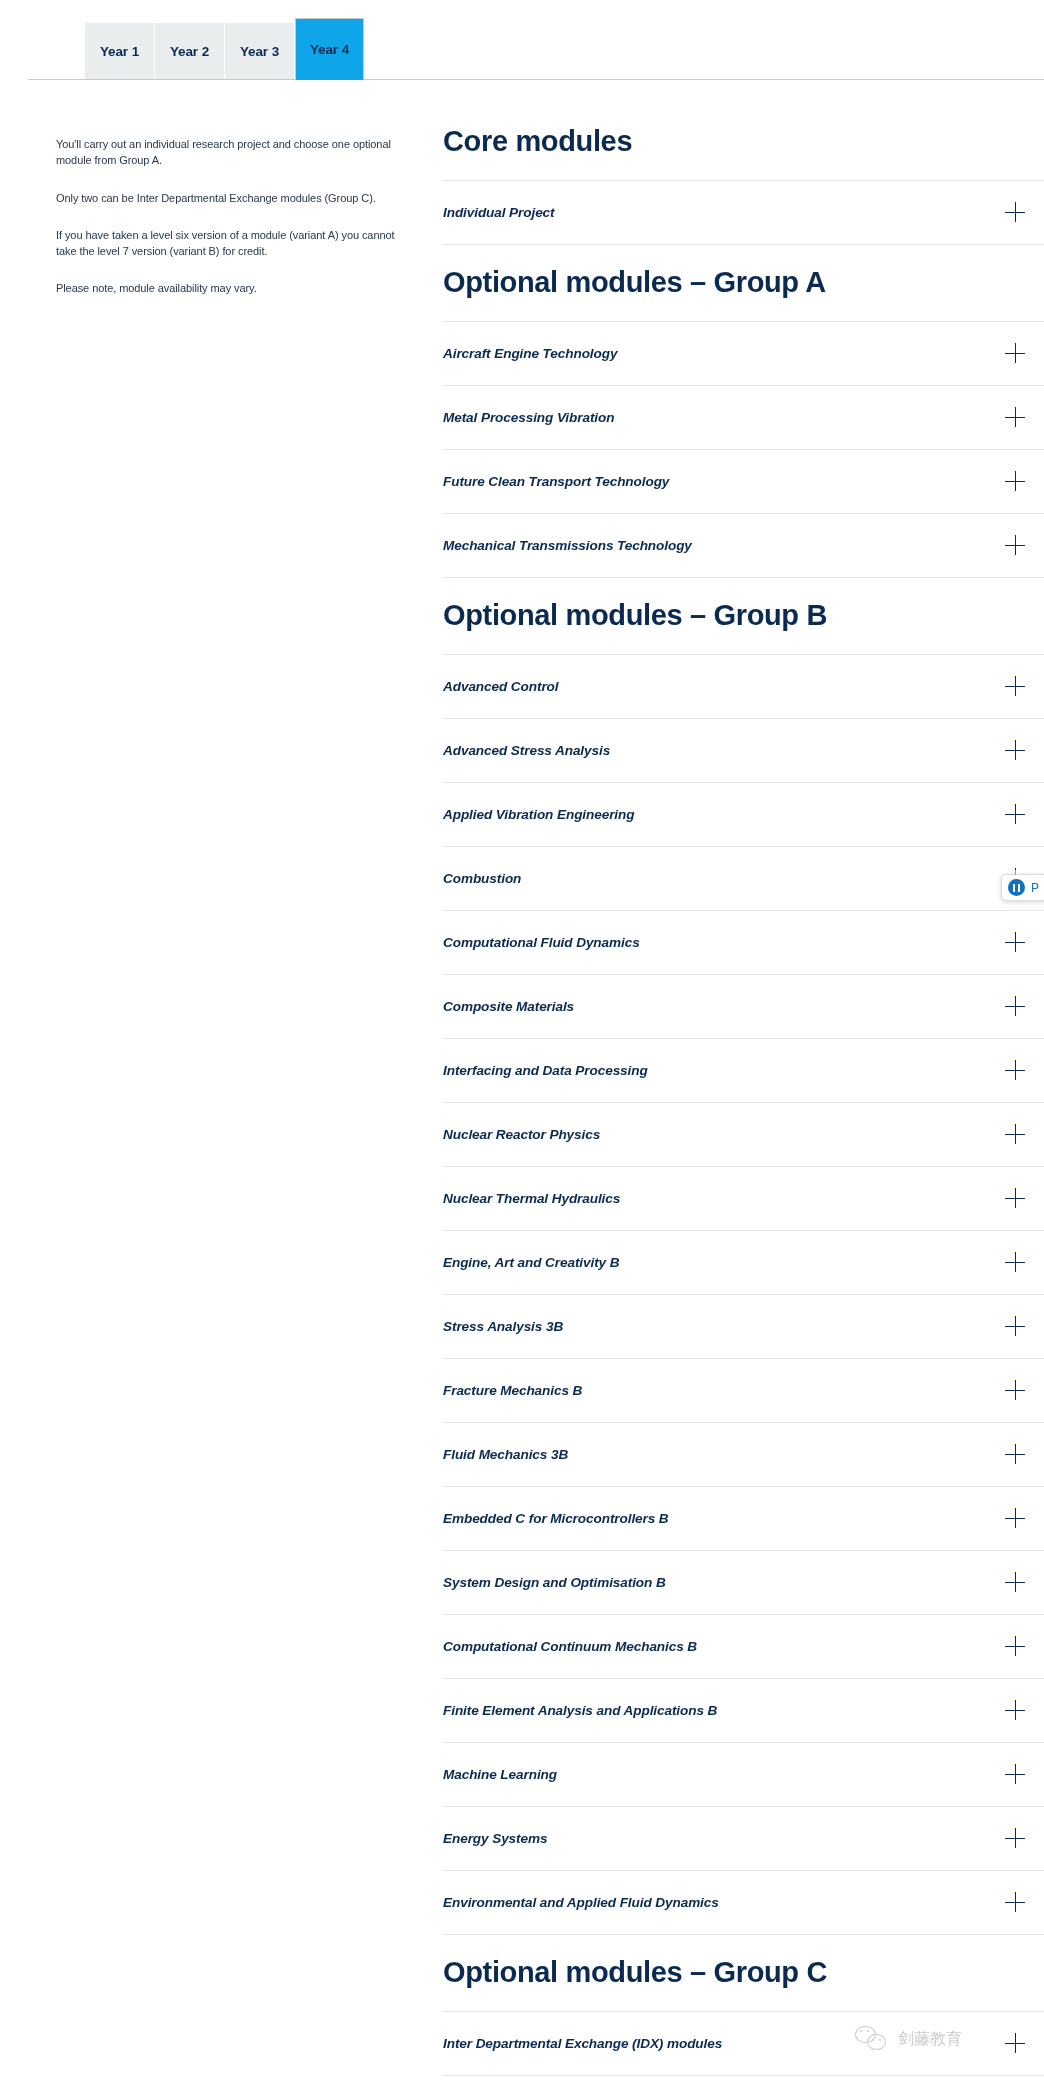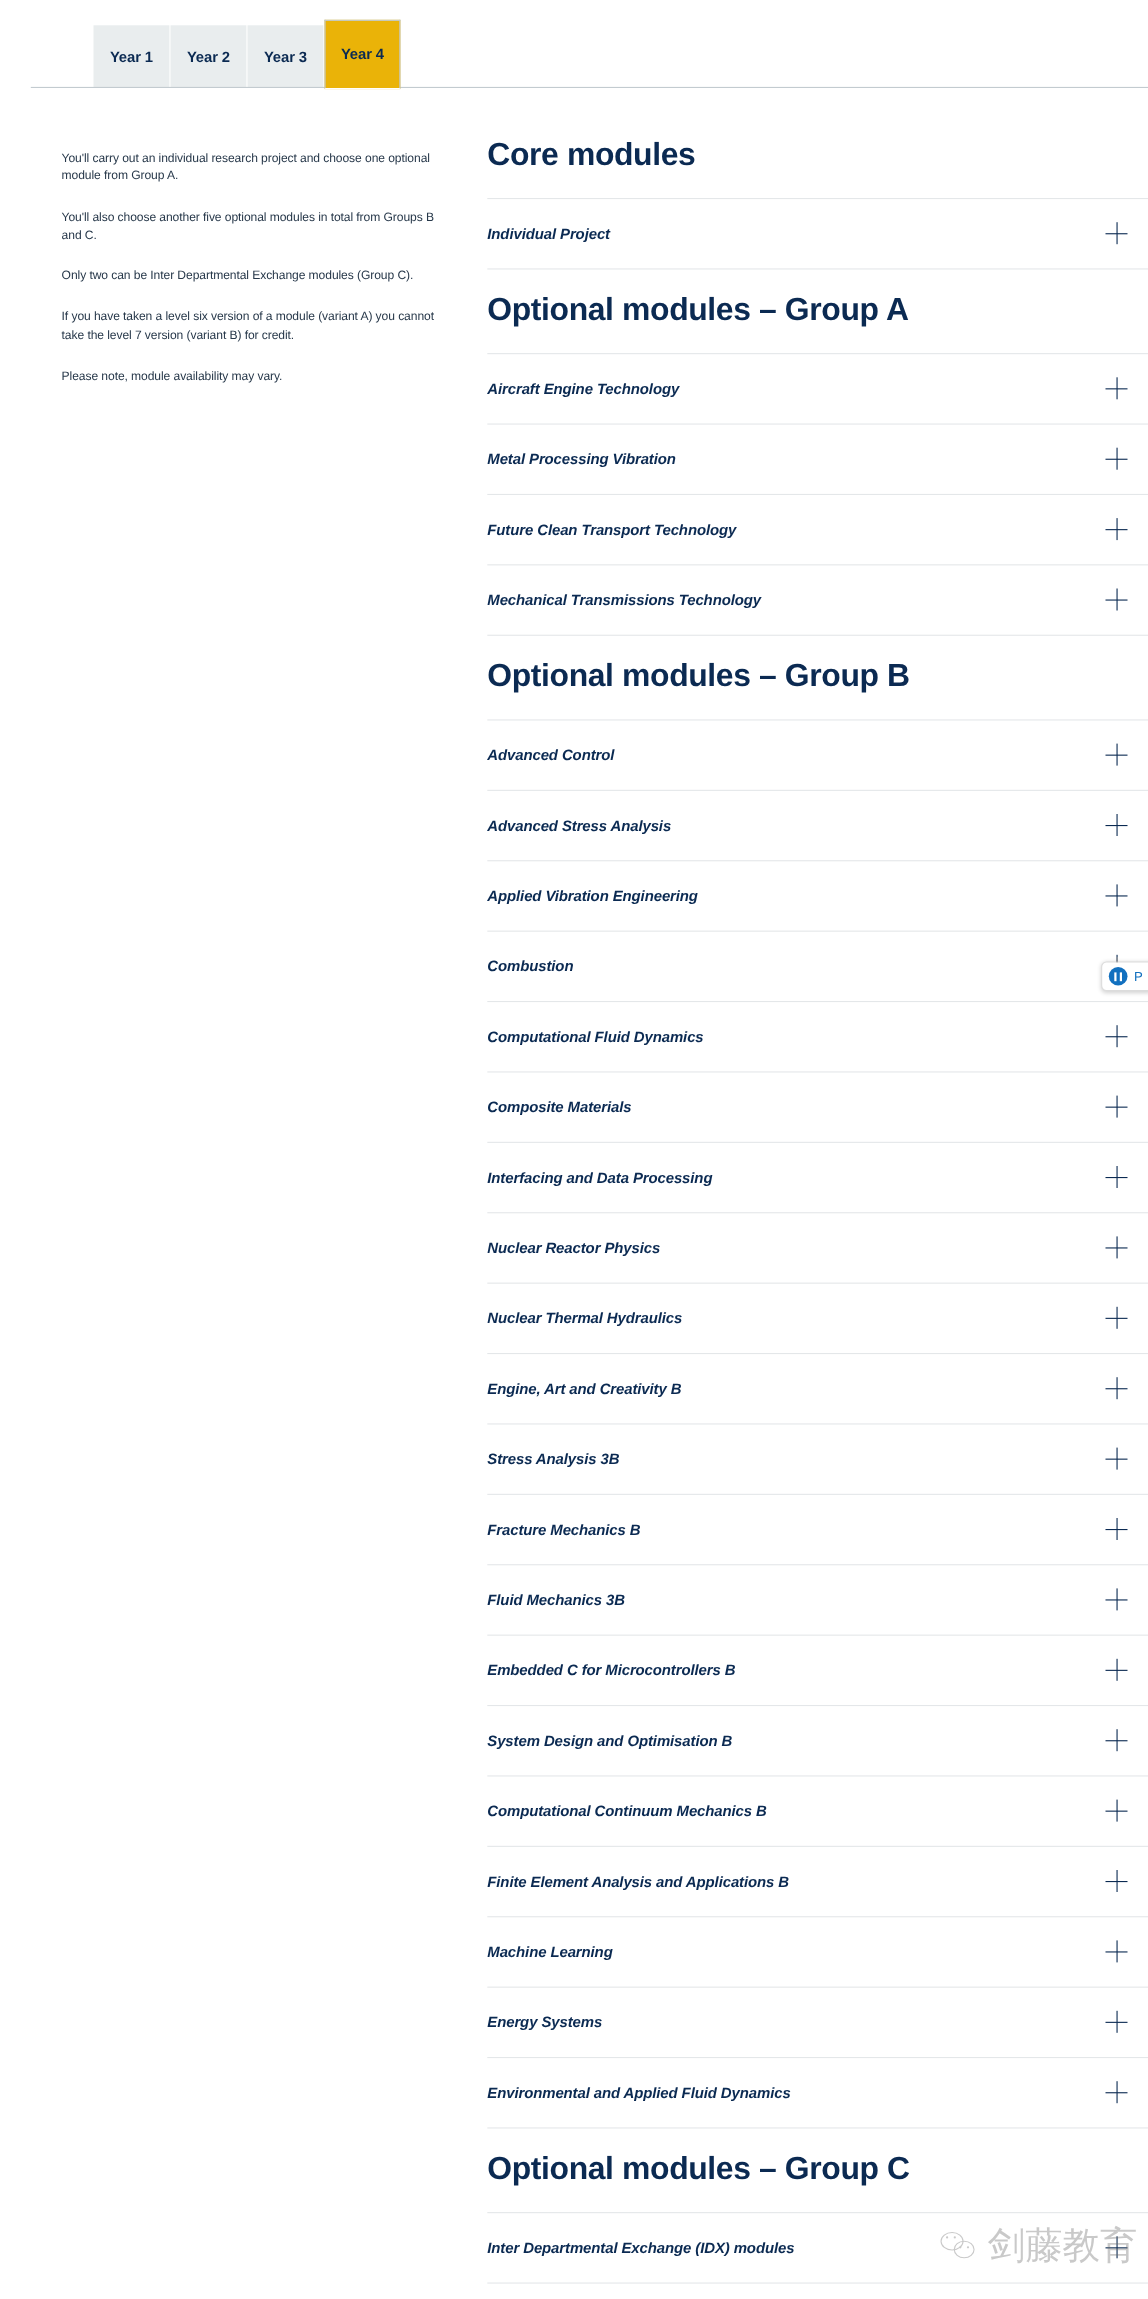--- a/index.html
+++ b/index.html
@@ -52,21 +52,21 @@
     font-size: 13.5px;
     font-weight: bold;
     letter-spacing: -0.1px;
     color: #0b2a52;
     background: #e9edee;
     margin-right: 1px;
     cursor: pointer;
     position: relative;
   }
   .tab.active {
-    background: #eab308;
+    background: #0ea5e9;
     border: 1px solid #c3cbd0;
     border-bottom: 1px solid #ffffff;
     height: 63px;
     z-index: 3;
     margin-bottom: -1px;
   }
 
   
   #intro {
     position: absolute;
@@ -226,21 +226,21 @@
     position: absolute;
     width: 2.4px; height: 2.4px;
     border-radius: 50%;
     background: #6b6b6b;
   }
   #watermark .wechat-glyph i.d1 { left: 5px;  top: 5px; }
   #watermark .wechat-glyph i.d2 { left: 12px; top: 5px; }
   #watermark .wechat-glyph i.d3 { left: 17px; top: 14px; }
   #watermark .wechat-glyph i.d4 { left: 24px; top: 14px; }
   #watermark .wm-text {
-    font-size: 34px;
+    font-size: 16px;
     color: #6b6b6b;
     letter-spacing: 0px;
     font-family: "DejaVu Sans", sans-serif;
     line-height: 1;
   }
 </style>
 </head>
 <body>
 
 <div id="page">
@@ -258,21 +258,20 @@
         </div>
         <div class="tab active">
           <span>Year 4</span>
         </div>
       </div>
     <div id="tabstrip-rule"></div>
   </div>
 
   <div id="intro">
       <p>You'll carry out an individual research project and choose one optional module from Group A.</p>
-      <p>You'll also choose another five optional modules in total from Groups B and C.</p>
       <p>Only two can be Inter Departmental Exchange modules (Group C).</p>
       <p>If you have taken a level six version of a module (variant A) you cannot take the level 7 version (variant B) for credit.</p>
       <p>Please note, module availability may vary.</p>
     </div>
 
   <div id="modules">
       <div class="group">
         <div class="group-heading">Core modules</div>
         <div class="rule"></div>
         <div class="module-row">

